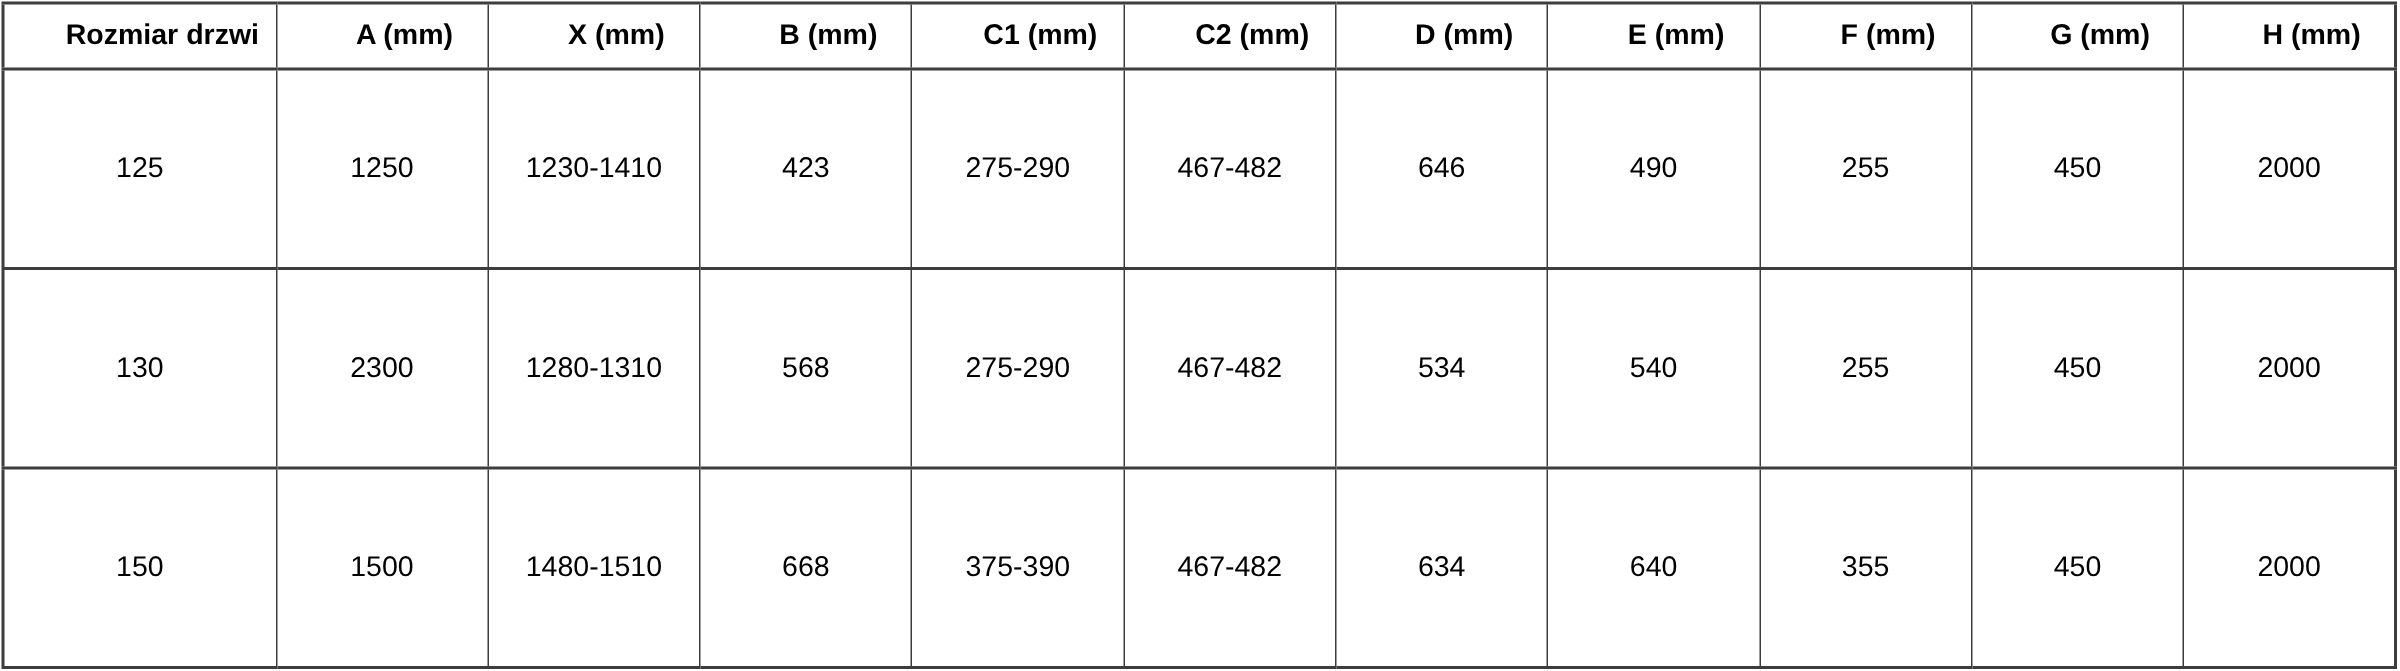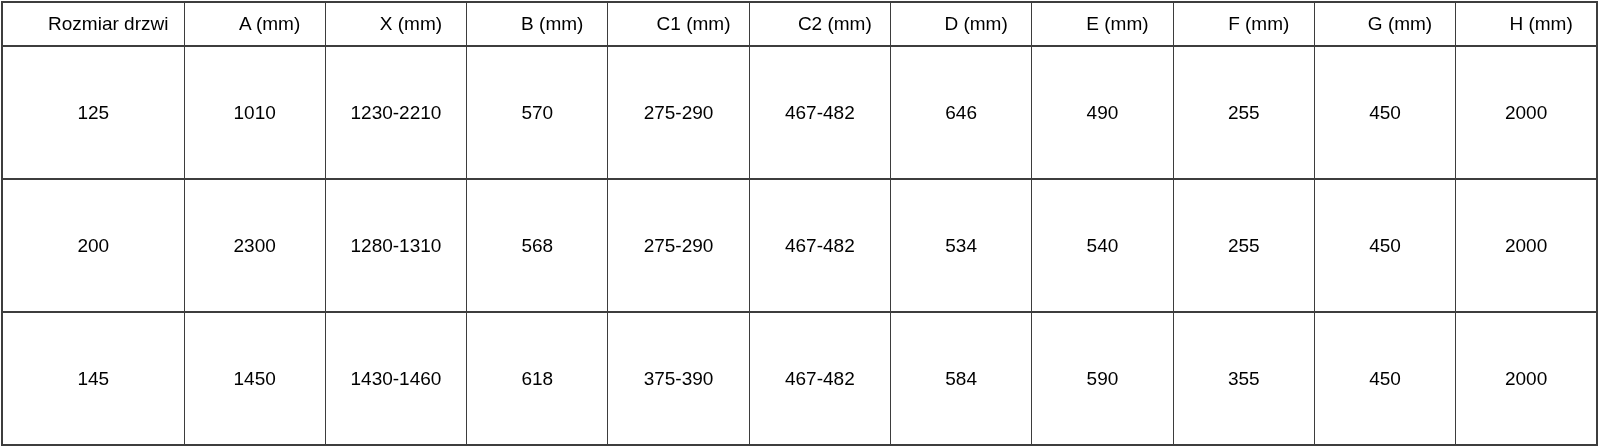--- a/index.html
+++ b/index.html
@@ -36,21 +36,21 @@
     text-align: center;
     vertical-align: middle;
     color: #000000;
     font-size: 19px;
     padding: 0;
     overflow: hidden;
     white-space: nowrap;
     background: #ffffff;
   }
   table.spec-table th {
-    font-weight: normal;
+    font-weight: bold;
     height: 42px;
     padding-left: 30px;
   }
   table.spec-table td {
     font-weight: normal;
   }
 </style>
 </head>
 <body>
 
@@ -80,52 +80,52 @@
         <th>D (mm)</th>
         <th>E (mm)</th>
         <th>F (mm)</th>
         <th>G (mm)</th>
         <th>H (mm)</th>
       </tr>
     </thead>
     <tbody>
         <tr>
           <td>125</td>
-          <td>1010</td>
-          <td>1230-2210</td>
-          <td>570</td>
+          <td>1250</td>
+          <td>1230-1410</td>
+          <td>423</td>
           <td>275-290</td>
           <td>467-482</td>
           <td>646</td>
           <td>490</td>
           <td>255</td>
           <td>450</td>
           <td>2000</td>
         </tr>
         <tr>
-          <td>200</td>
+          <td>130</td>
           <td>2300</td>
           <td>1280-1310</td>
           <td>568</td>
           <td>275-290</td>
           <td>467-482</td>
           <td>534</td>
           <td>540</td>
           <td>255</td>
           <td>450</td>
           <td>2000</td>
         </tr>
         <tr>
-          <td>145</td>
-          <td>1450</td>
-          <td>1430-1460</td>
-          <td>618</td>
+          <td>150</td>
+          <td>1500</td>
+          <td>1480-1510</td>
+          <td>668</td>
           <td>375-390</td>
           <td>467-482</td>
-          <td>584</td>
-          <td>590</td>
+          <td>634</td>
+          <td>640</td>
           <td>355</td>
           <td>450</td>
           <td>2000</td>
         </tr>
       </tbody>
   </table>
 </div>
 
 </body></html>

